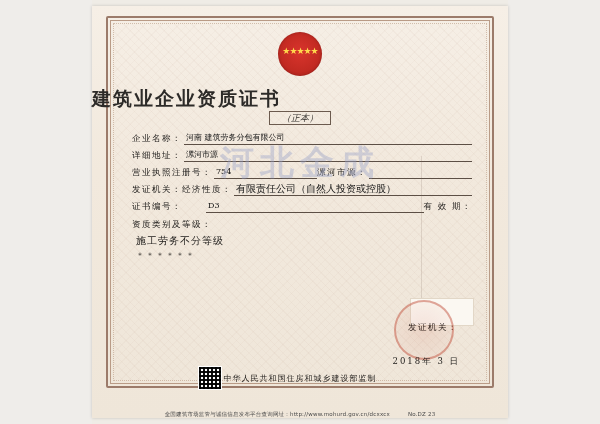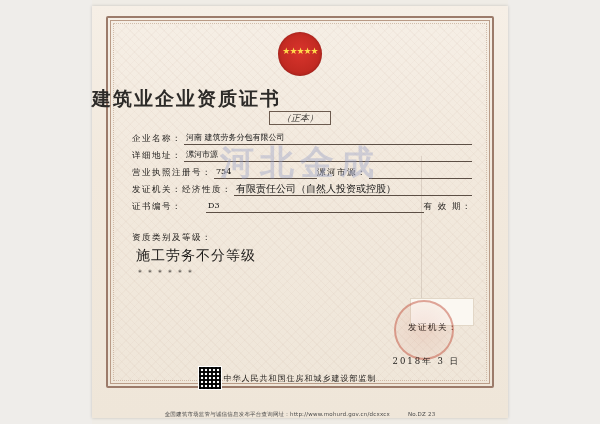--- a/index.html
+++ b/index.html
@@ -155,28 +155,28 @@
   .w54 { width: 52px; margin-left: 24px; }
   .w96 { width: 92px; }
   .two-line {
     line-height: 9px;
     font-size: 10px;
     white-space: normal;
     padding-bottom: 0;
   }
 
   .scope-title {
-    margin-top: 19px;
+    margin-top: 6px;
     letter-spacing: 1.5px;
     font-size: 8.5px;
   }
   .scope-body {
     margin-top: 3px;
     margin-left: 4px;
-    font-size: 14px;
+    font-size: 10px;
     letter-spacing: 1px;
   }
   .scope-dots {
     margin-top: 2px;
     margin-left: 4px;
     font-size: 8px;
     letter-spacing: 2px;
     color: #2a2724;
   }
 

